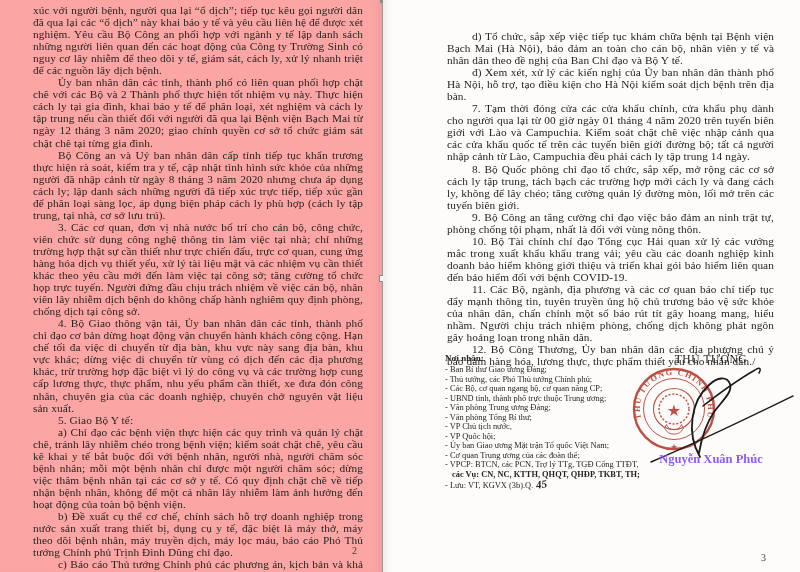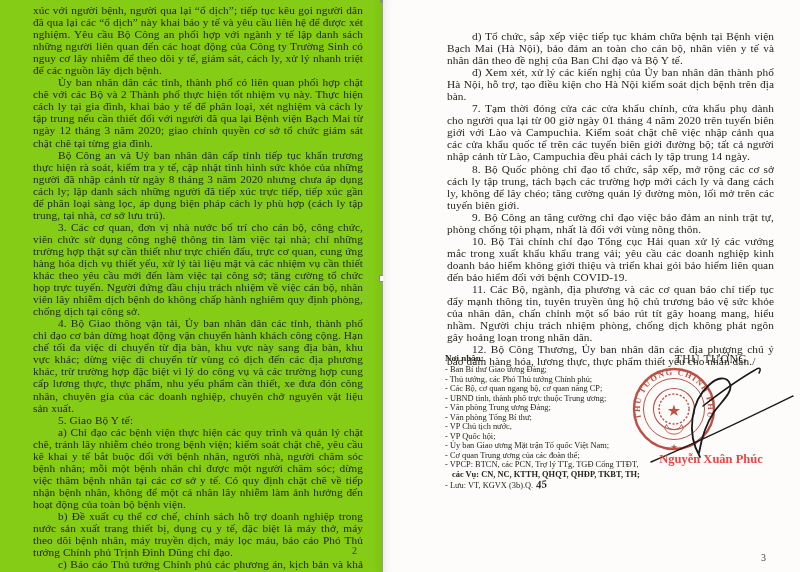--- a/index.html
+++ b/index.html
@@ -2,21 +2,21 @@
 <html><head>
 <meta charset="utf-8">
 <style>
   html,body{margin:0;padding:0;}
   body{
     width:800px;height:572px;overflow:hidden;position:relative;
     background:#fcfbf8;
     font-family:"Liberation Serif", serif;
   }
   .canvas{position:absolute;inset:0;}
-  .page{position:absolute;top:0;height:572px;background:#84cc16;}
+  .page{position:absolute;top:0;height:572px;background:#fca5a5;}
   .page1{left:0;width:382px;box-shadow:inset -8px 0 10px -8px rgba(60,55,45,.14);}
   .page2{left:383px;width:417px;background:#fdfcfa;box-shadow:inset 8px 0 10px -8px rgba(60,55,45,.16);}
   .divider{position:absolute;left:382px;top:0;width:1px;height:572px;background:#9c9c97;}
   .divider-tick{position:absolute;left:380px;top:0;width:5px;height:3px;background:#8d8d88;}
   .divider-handle{
     position:absolute;left:379px;top:275px;width:7px;height:7px;
     background:#fefefe;border:1px solid #8a8a85;box-sizing:border-box;cursor:col-resize;
   }
   .textblock{position:absolute;color:#26251f;}
   .tb1{left:33px;top:4px;width:330px;}
@@ -37,21 +37,21 @@
   .hand{
     display:inline-block;font-size:11px;font-weight:bold;font-style:italic;
     transform:rotate(-8deg);margin-left:3px;color:#1c1c1c;
   }
   .sig-title{
     position:absolute;left:283px;top:353px;width:90px;text-align:center;
     font-weight:normal;font-size:11.5px;letter-spacing:.6px;color:#1f1e19;white-space:nowrap;
   }
   .signer{
     position:absolute;left:268px;top:452px;width:120px;text-align:center;
-    font-weight:bold;font-size:12.5px;color:#ef4444;white-space:nowrap;
+    font-weight:bold;font-size:12.5px;color:#8b5cf6;white-space:nowrap;
   }
   .overlay{position:absolute;left:0;top:0;width:417px;height:572px;pointer-events:none;}
 </style>
 </head>
 <body>
 
 <div class="canvas">
 
   <div class="page page1">
     <div class="textblock tb1">

